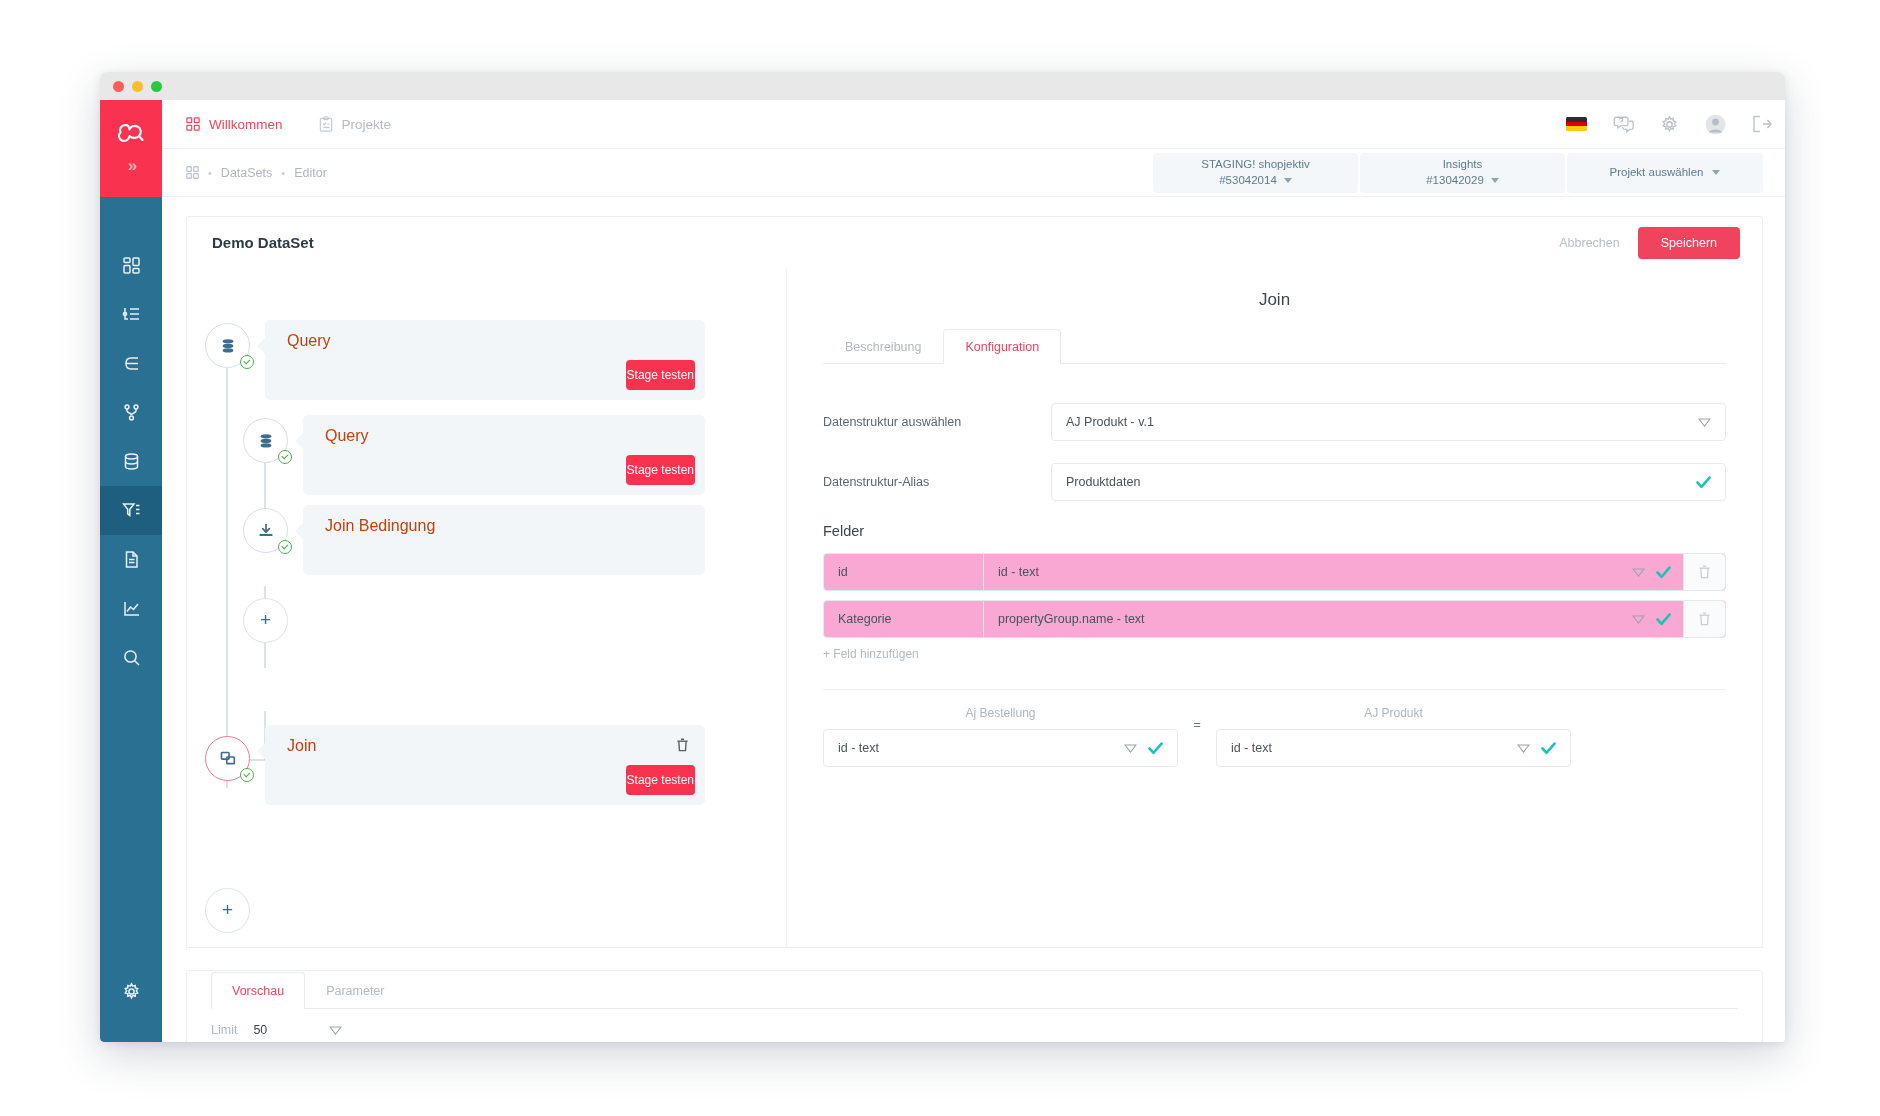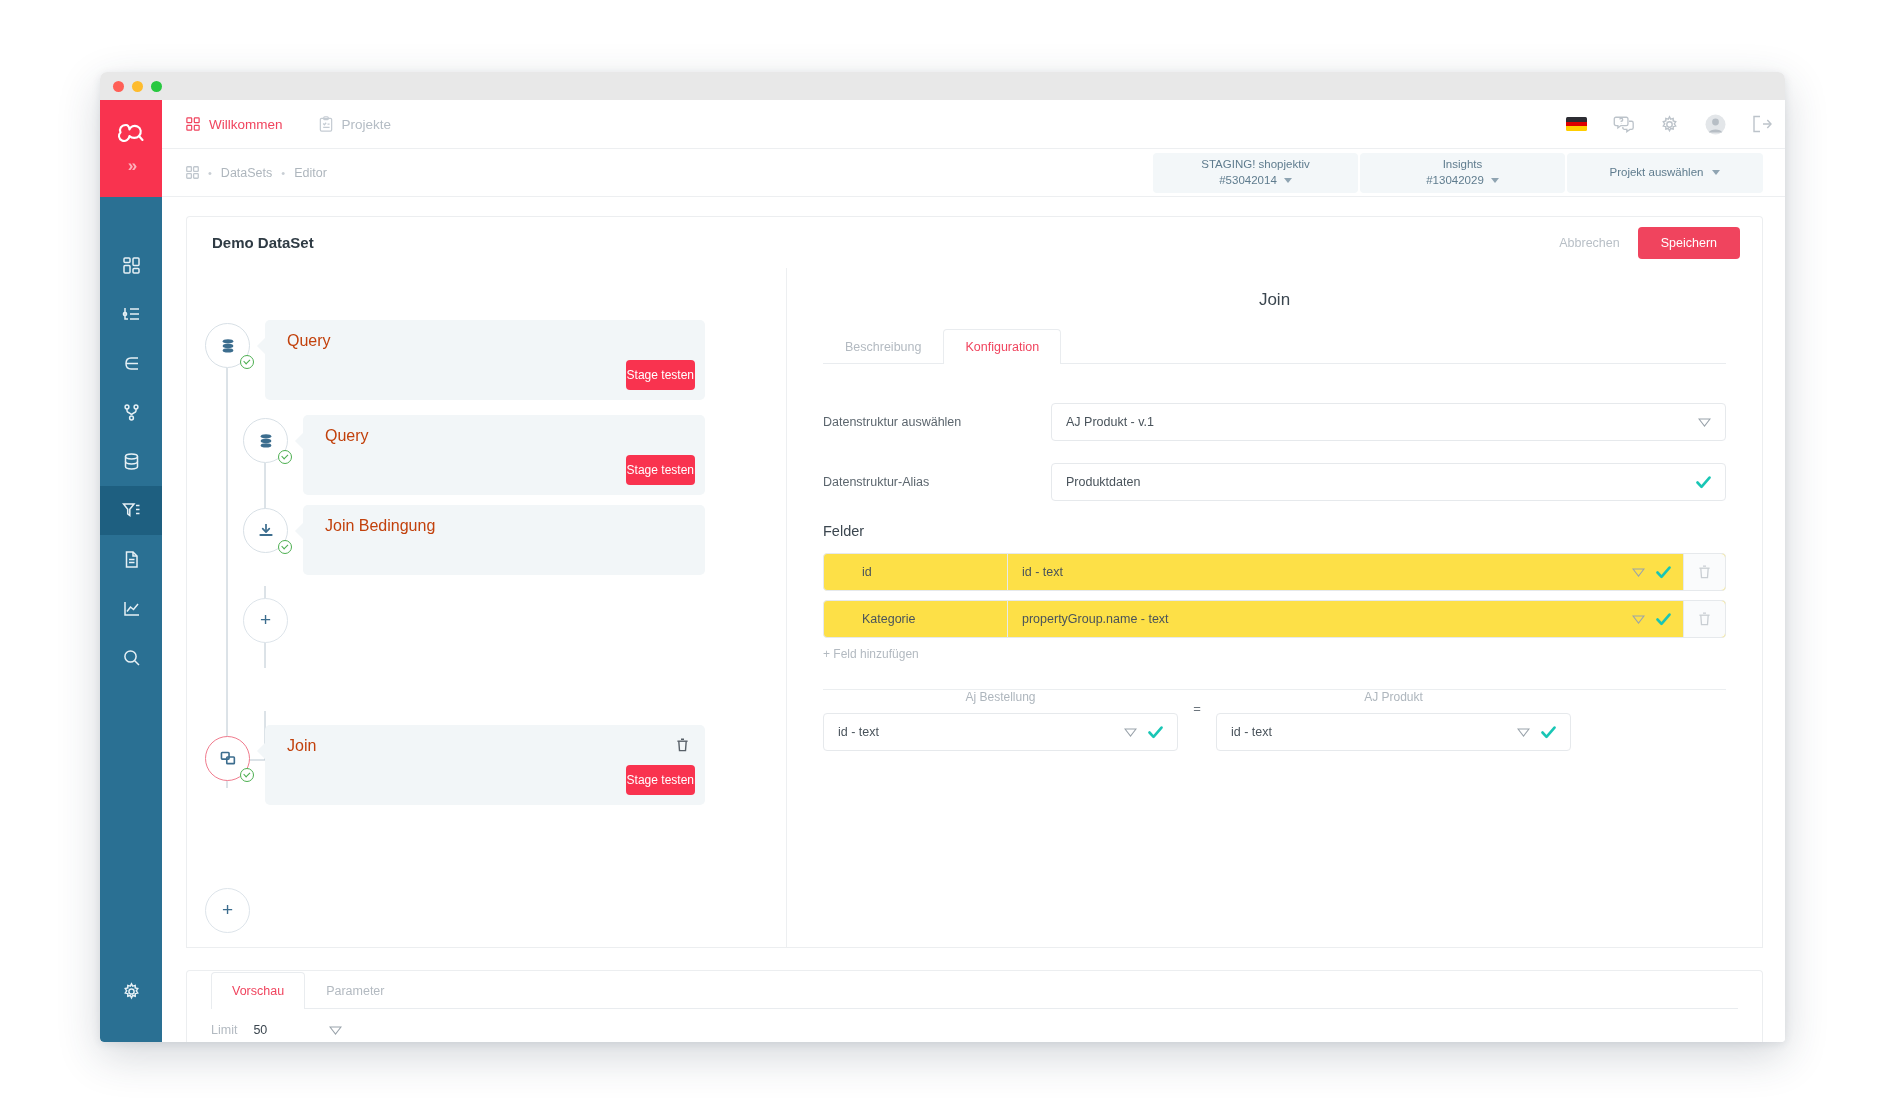--- a/index.html
+++ b/index.html
@@ -186,38 +186,38 @@
     font-size: 12.5px; color: #49535b; background: #fff;
   }
   .fctl .val { flex: 1; }
   .tri { width: 13px; height: 9px; }
   .tri polygon { fill: none; stroke: #9aa3ab; stroke-width: 1.1; }
   .tick { width: 15px; height: 13px; margin-left: 11px; }
   .tick path { fill: none; stroke: #19c6b5; stroke-width: 2.6; stroke-linecap: round; stroke-linejoin: round; }
   #felder-h { font-size: 14.5px; color: #3b464f; font-weight: normal; margin: 2px 0 14px 0; }
   .field-row {
     display: flex; align-items: center; border: 1px solid #e6e9ec;
-    border-radius: 4px; height: 38px; margin-bottom: 9px; background: #fde047; padding-left: 24px;
+    border-radius: 4px; height: 38px; margin-bottom: 9px; background: #f9a8d4;
   }
   .field-row .fname {
     width: 160px; flex: 0 0 160px; height: 100%;
     display: flex; align-items: center; padding: 0 14px;
     border-right: 1px solid #e6e9ec; font-size: 12.5px; color: #49535b;
   }
   .field-row .fval { flex: 1; padding: 0 14px; font-size: 12.5px; color: #49535b; }
   .field-row .fdel {
     width: 42px; flex: 0 0 42px; height: 100%;
     border-left: 1px solid #e6e9ec; background: #fafbfc;
     display: flex; align-items: center; justify-content: center; cursor: pointer;
     border-radius: 0 4px 4px 0;
   }
   .field-row .fdel svg { stroke: #c9ced3; fill: none; stroke-width: 1.3; }
   #add-field { font-size: 12px; color: #b3bac1; cursor: pointer; margin-top: 5px; }
   #join-sep { border-top: 1px solid #ebeef0; margin: 28px 0 0 0; }
-  #join-cond { display: flex; align-items: flex-start; gap: 0; }
+  #join-cond { display: flex; align-items: flex-start; gap: 0; margin-top: 16px; }
   .jside { width: 355px; flex: 0 0 355px; }
   .jside .jcap { text-align: center; font-size: 12px; color: #aeb6bd; margin-bottom: 9px; }
   .jside .jctl {
     height: 38px; border: 1px solid #e6e9ec; border-radius: 4px;
     display: flex; align-items: center; padding: 0 14px; font-size: 12.5px;
     color: #49535b; cursor: pointer; background: #fff;
   }
   .jside .jctl .val { flex: 1; }
   #jeq { width: 38px; flex: 0 0 38px; text-align: center; font-size: 13px; color: #6c757d; height: 38px; line-height: 38px; }
 

